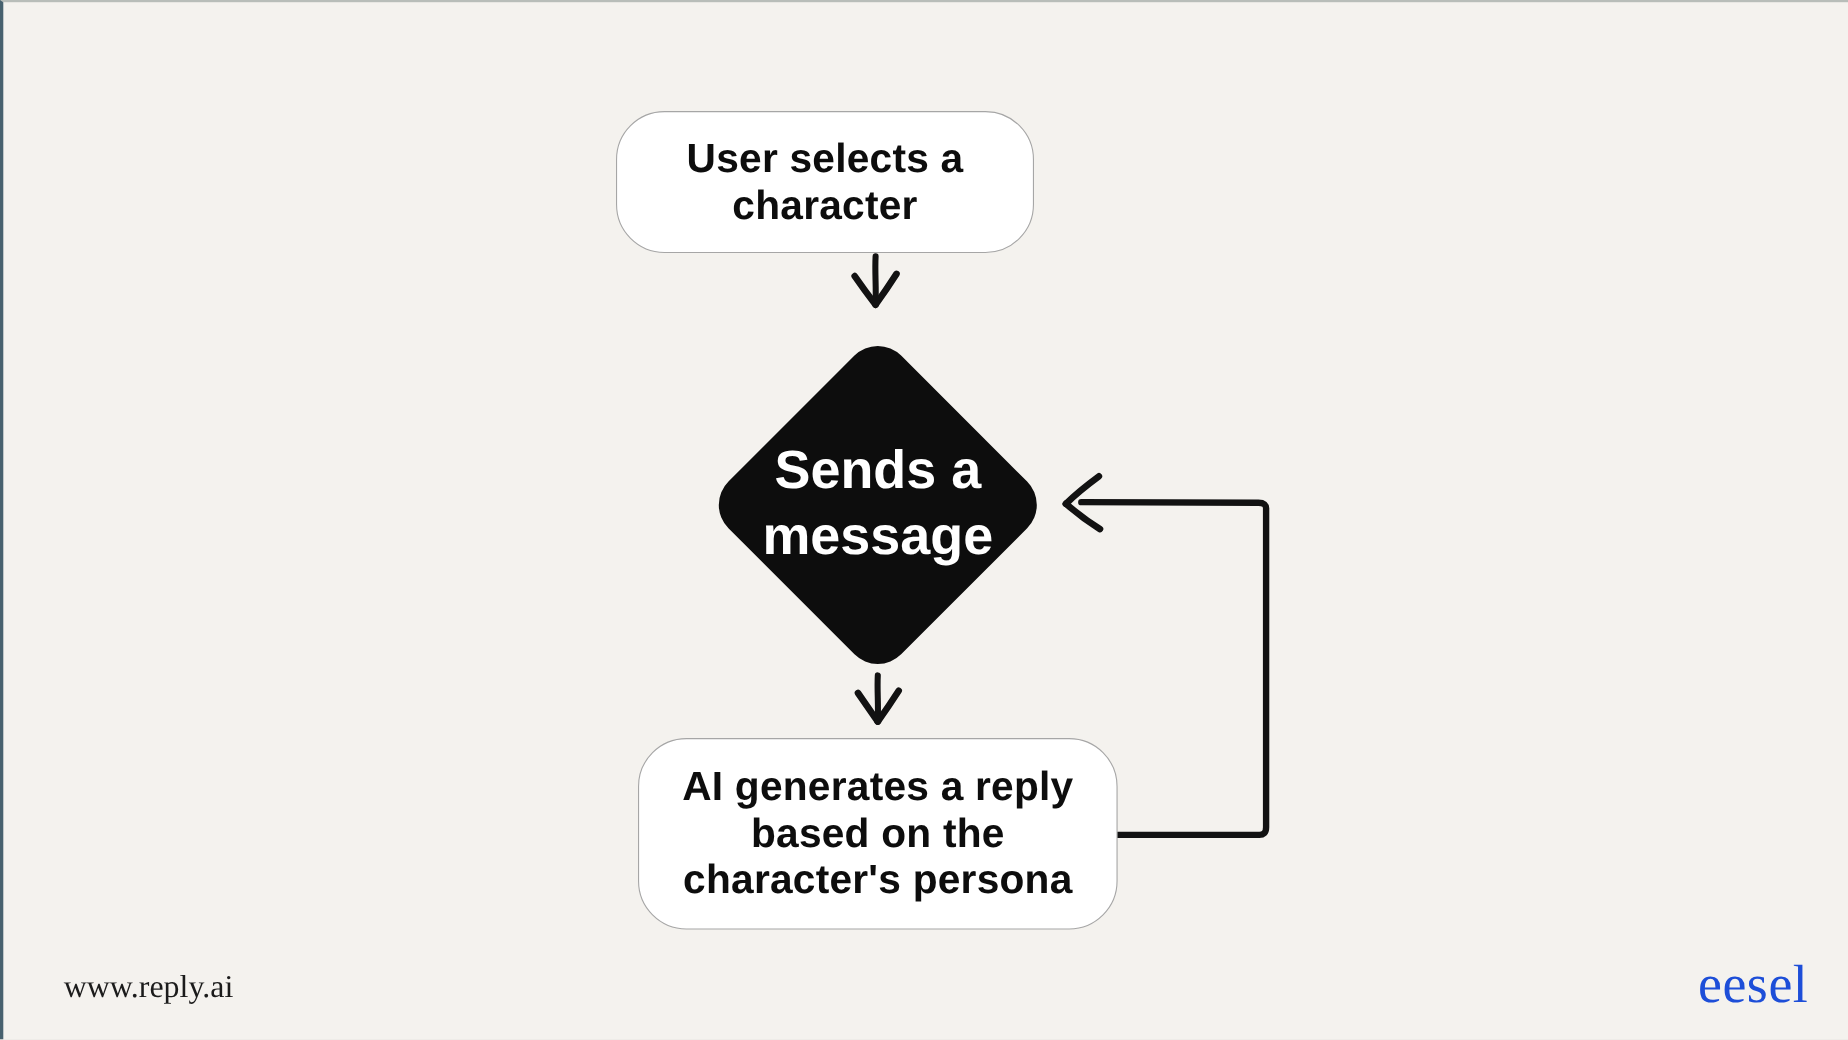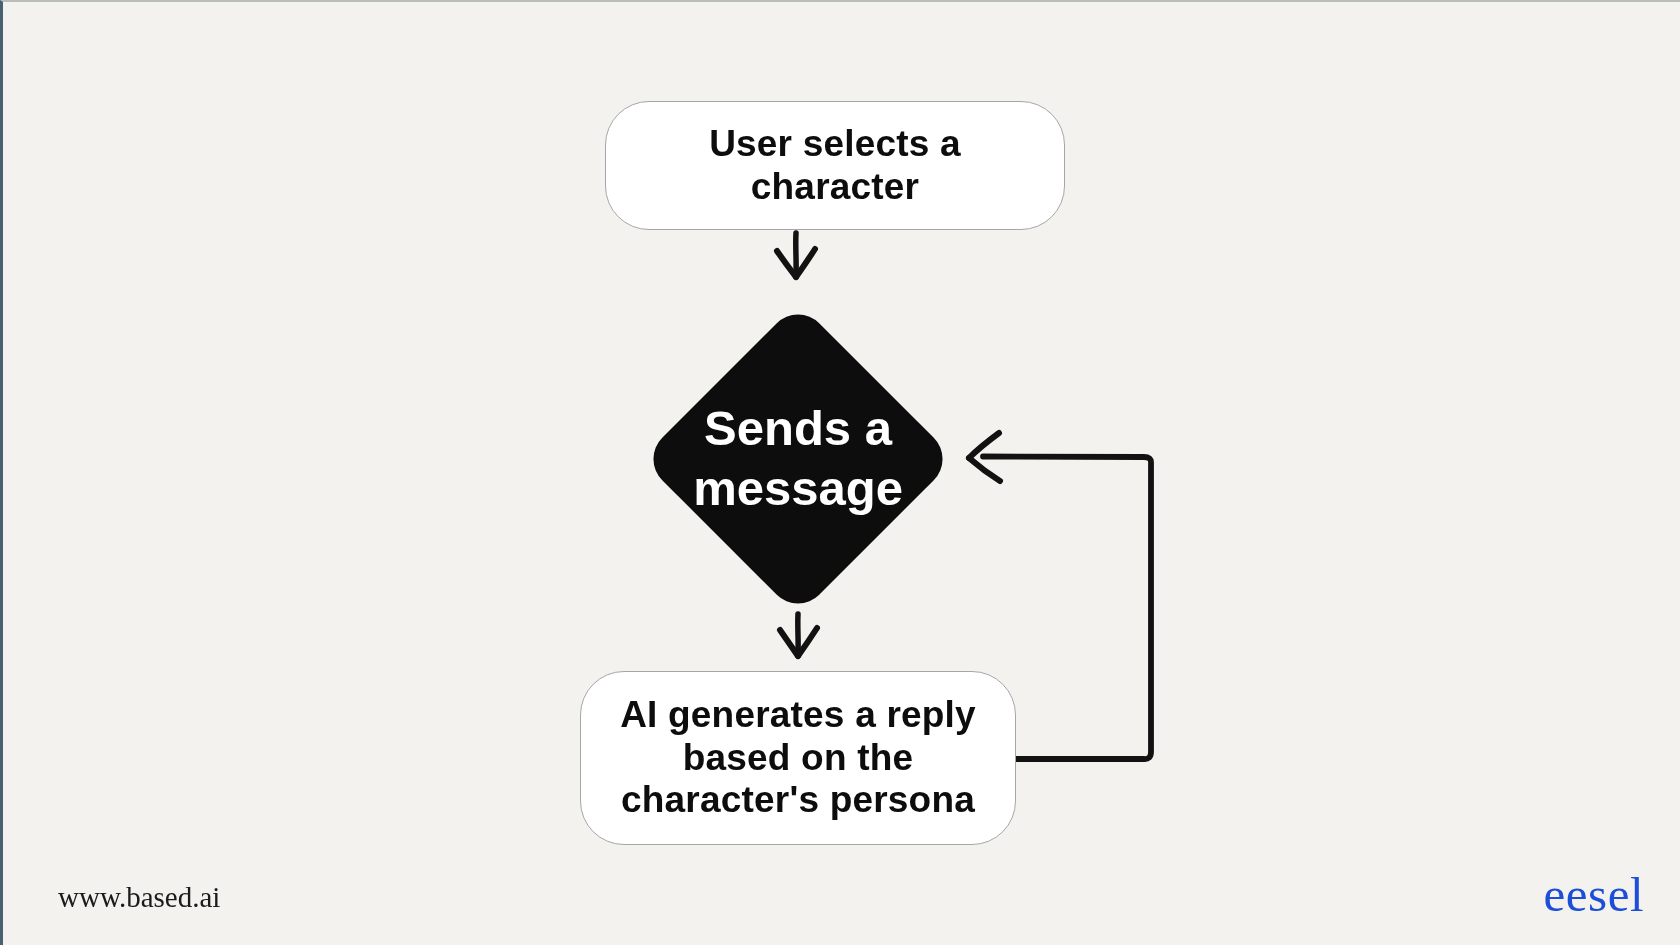--- a/index.html
+++ b/index.html
@@ -30,22 +30,22 @@
     background: #ffffff;
     border: 1.5px solid #a6a6a6;
     border-radius: 44px;
     color: #0d0d0d;
     font-weight: bold;
     font-size: 37px;
     line-height: 1.16;
     letter-spacing: 0.2px;
   }
   .node-top {
-    left: 602px; top: 99px;
-    width: 460px; height: 129px;
+    left: 557px; top: 99px;
+    width: 380px; height: 129px;
     padding: 0 28px;
   }
   .node-bottom {
     left: 577px; top: 669px;
     width: 436px; height: 174px;
     padding: 0 20px;
   }
   .diamond-wrap {
     position: absolute;
     left: 684px; top: 346px;
@@ -127,16 +127,16 @@
 
   <div class="diamond-wrap">
     <div class="diamond-shape"></div>
     <div class="diamond-label">Sends a message</div>
   </div>
 
   <div class="node rect-node node-bottom">
     <span>AI generates a reply based on the character's persona</span>
   </div>
 
-  <div class="footer-url">www.based.ai</div>
+  <div class="footer-url">www.reply.ai</div>
   <div class="brand">eesel</div>
 
 </div>
 
 </body></html>

